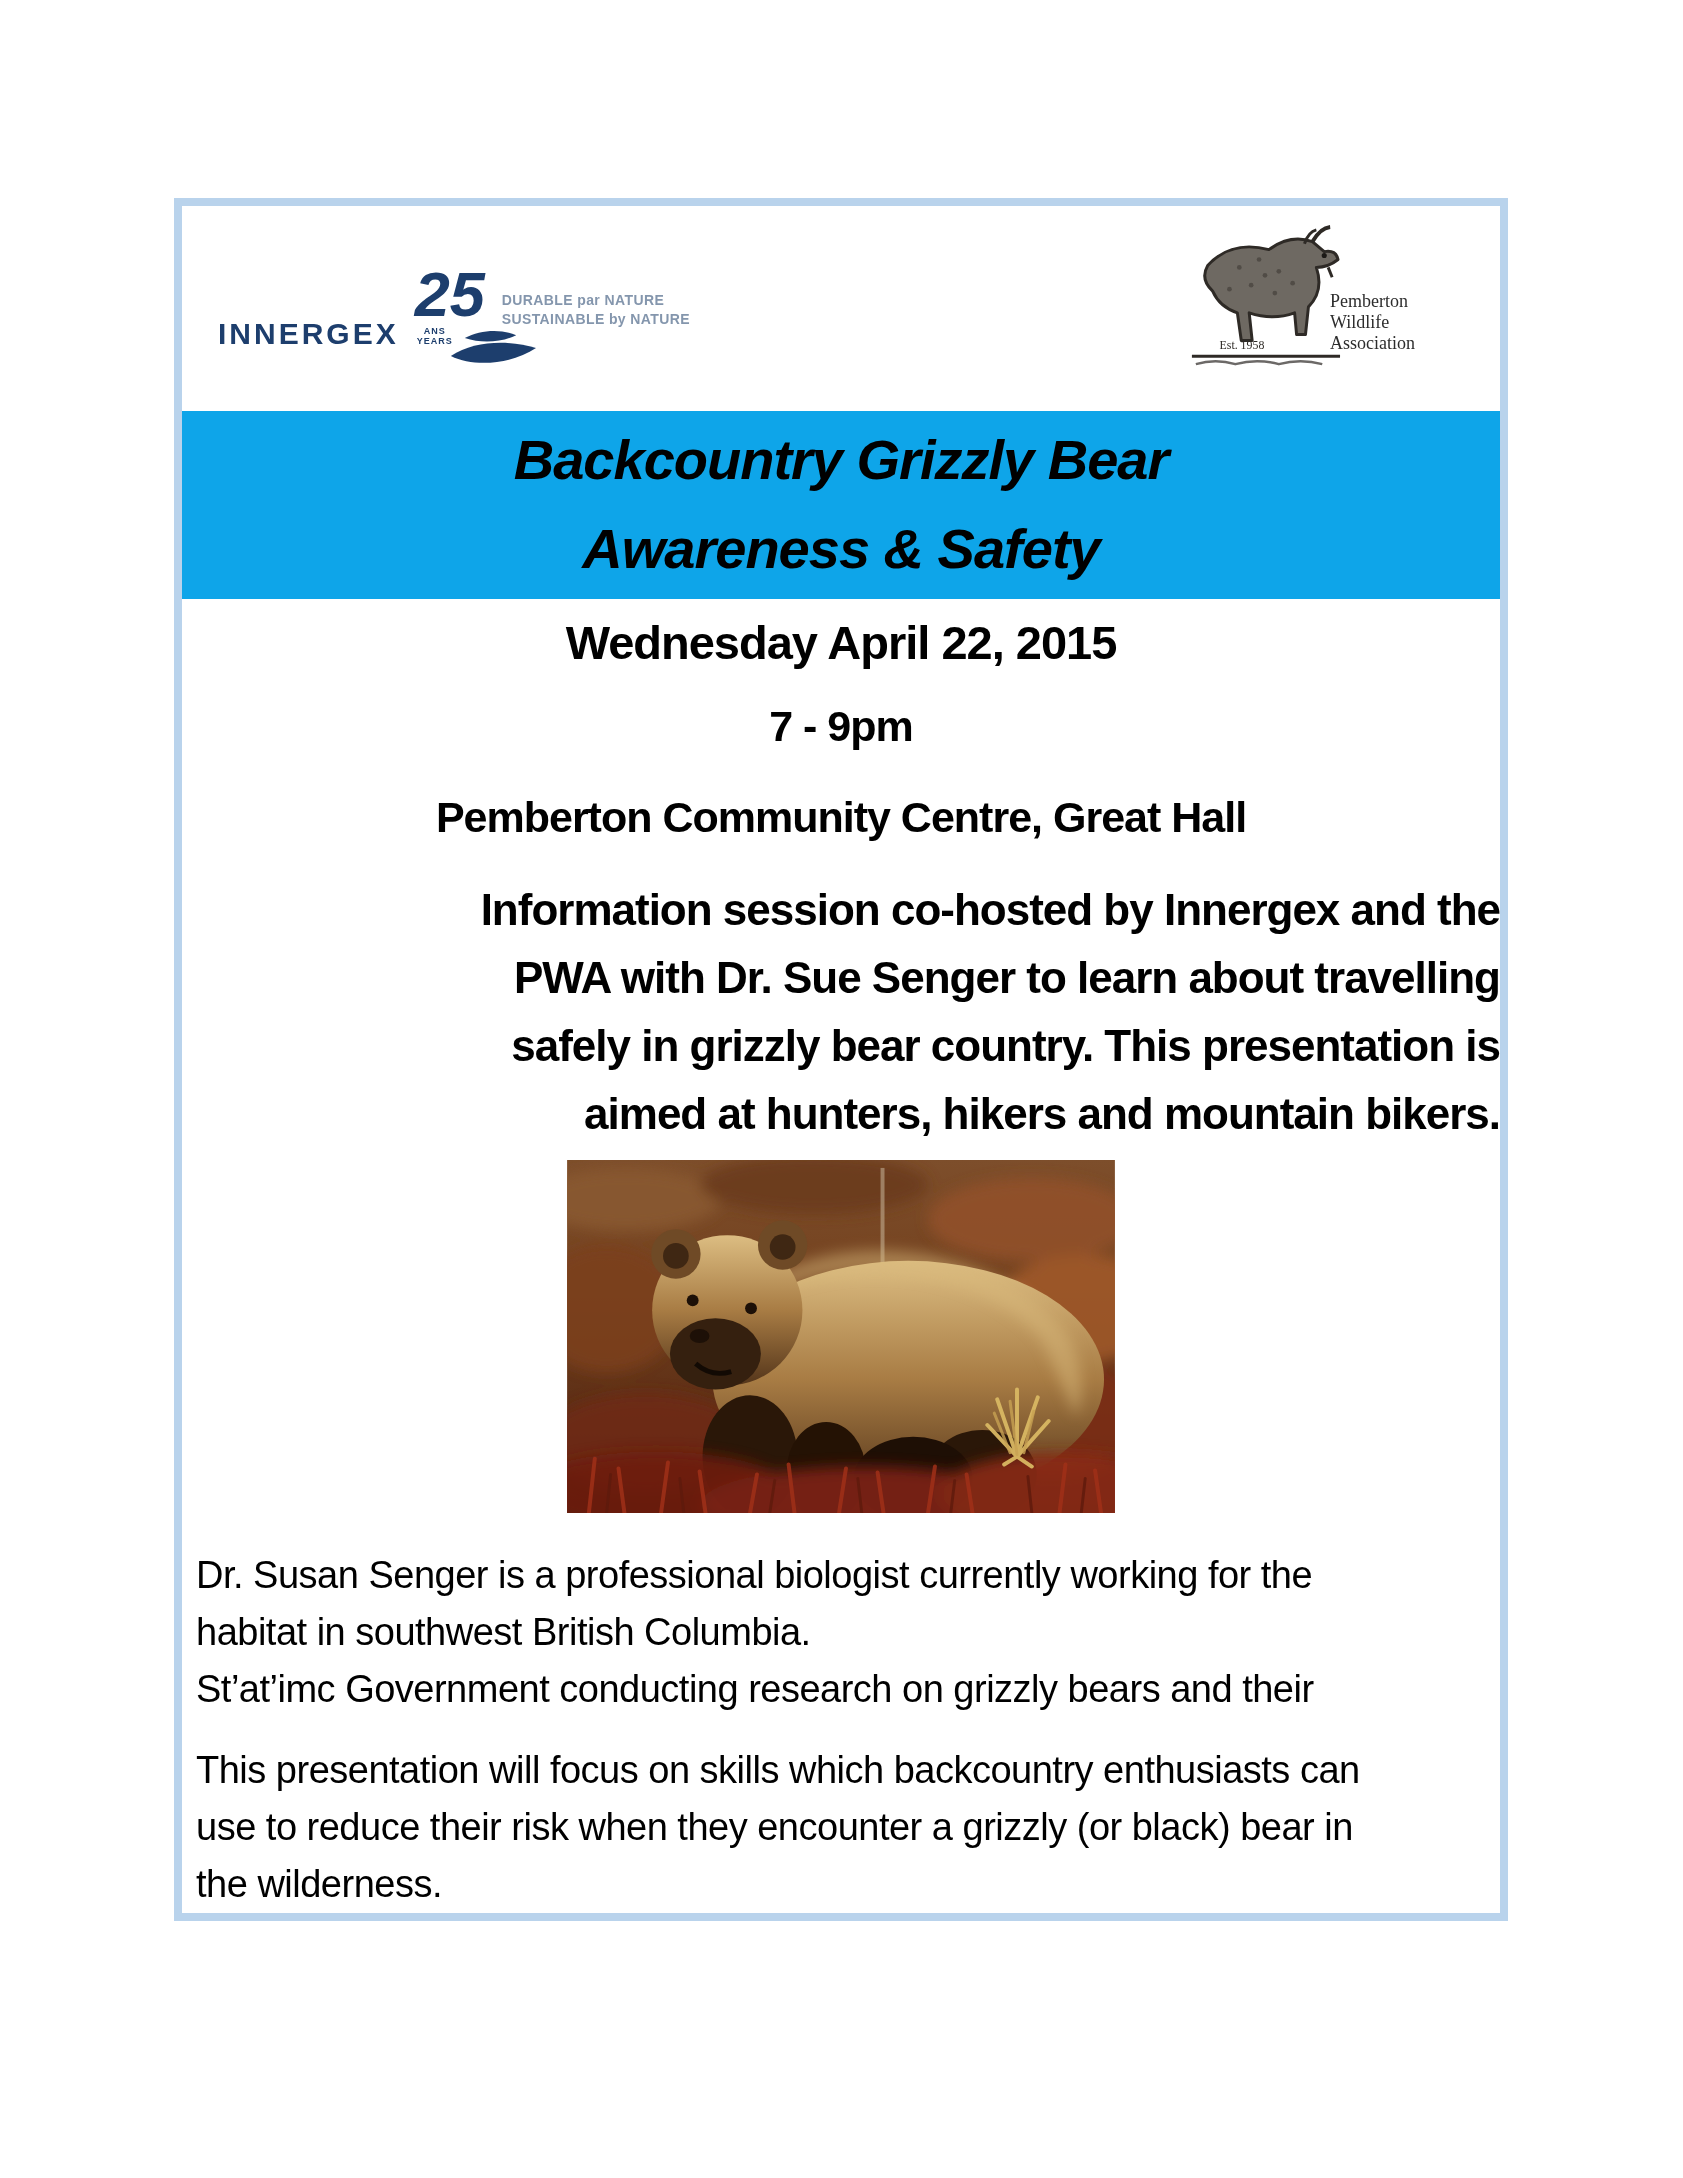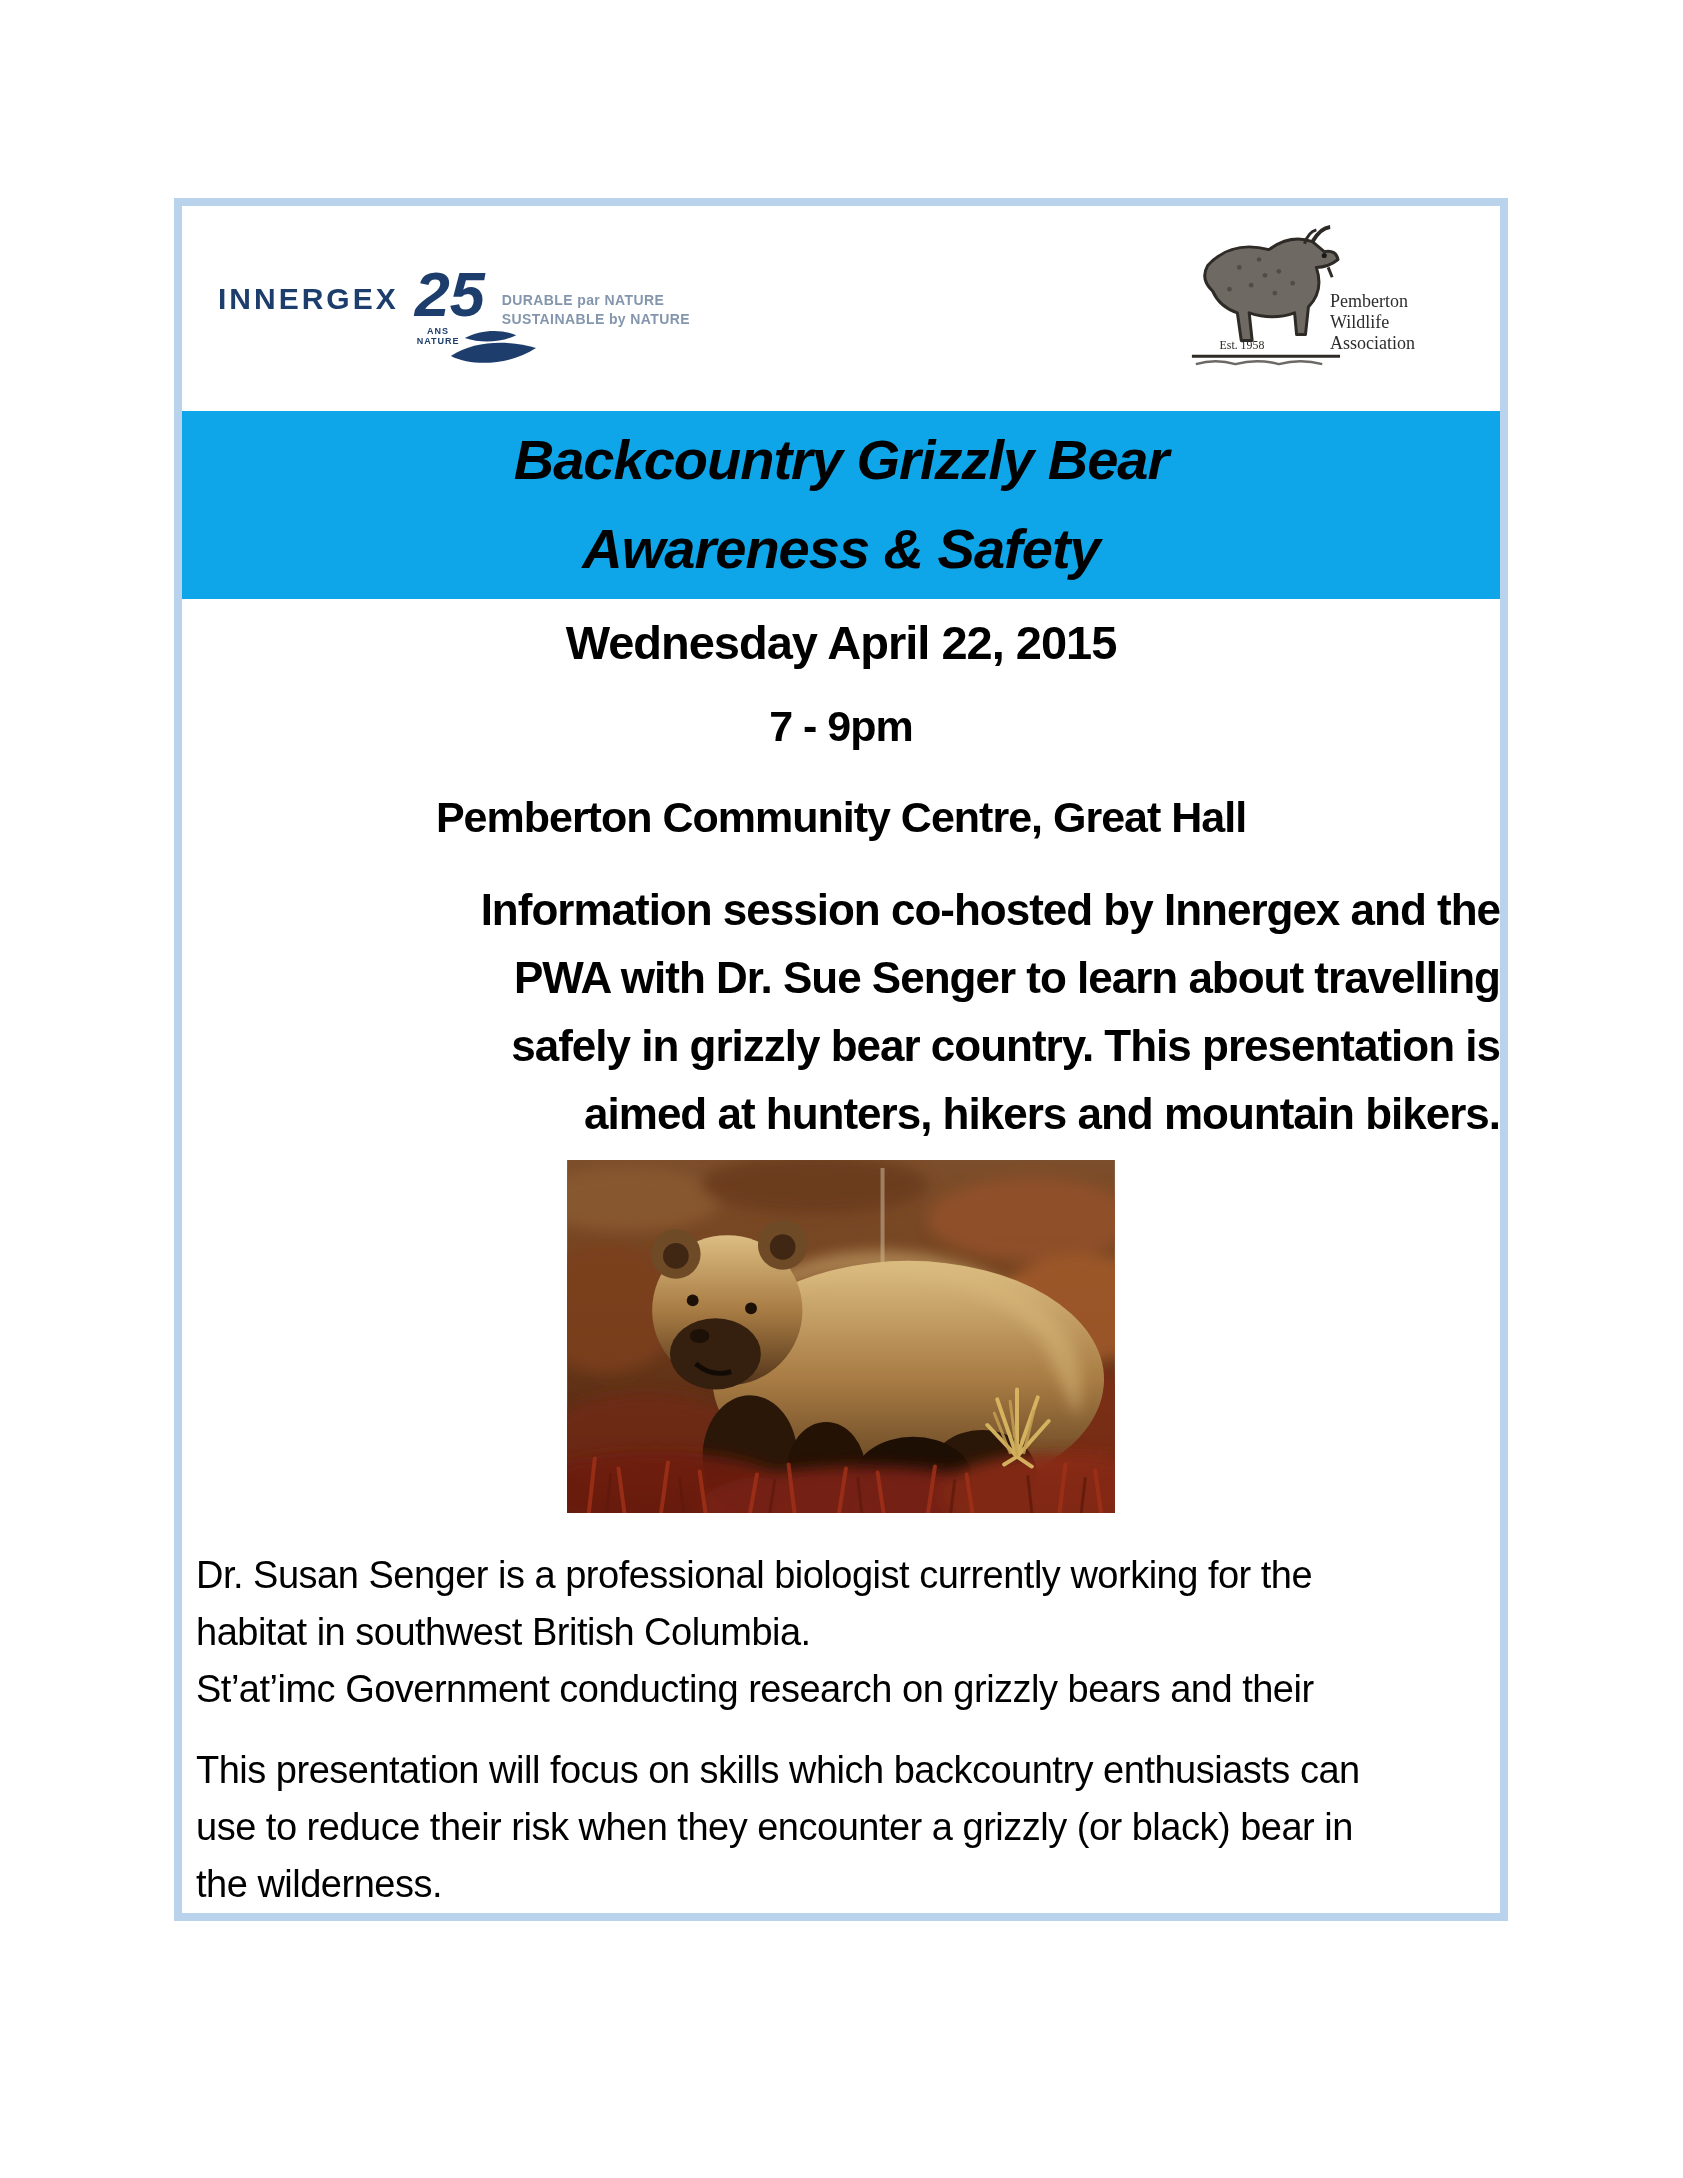--- a/index.html
+++ b/index.html
@@ -7,21 +7,21 @@
     width:1683px;height:2178px;background:#ffffff;position:relative;
     font-family:"Liberation Sans", sans-serif;color:#000;
   }
   .flyer{
     position:absolute;left:174px;top:198px;width:1318px;height:1707px;
     background:#fff;border:8px solid #b9d3ec;box-sizing:content-box;
   }
   
   .header{position:relative;height:197px;}
   .innergex{position:absolute;left:36px;top:57px;display:flex;align-items:flex-start;}
-  .ig-name{font-size:30px;font-weight:bold;color:#1d3e6d;letter-spacing:3px;margin-top:19px;}
+  .ig-name{font-size:30px;font-weight:bold;color:#1d3e6d;letter-spacing:3px;margin-top:54px;}
   .ig-25block{position:relative;width:83px;height:103px;margin-left:16px;}
   .ig-25{font-size:63px;line-height:1;font-weight:bold;font-style:italic;color:#1d3e6d;}
   .ig-ansyears{position:absolute;left:2px;top:63px;font-size:9px;line-height:10px;
     font-weight:bold;color:#1d3e6d;text-align:center;letter-spacing:1px;}
   .ig-wave{position:absolute;left:22px;top:65px;}
   .ig-tagline{margin-left:4px;margin-top:28px;font-size:14px;line-height:19px;
     font-weight:bold;color:#8496ad;letter-spacing:0.4px;}
   .pwa{position:absolute;left:998px;top:6px;width:248px;height:178px;}
   .pwa-goat{position:absolute;left:0;top:8px;}
   .pwa-text{position:absolute;left:150px;top:79px;font-family:"Liberation Serif", serif;
@@ -52,21 +52,21 @@
 <div class="flyer" style="border-color: rgb(185, 211, 236);">
 
   <div class="header">
 
     <div class="innergex">
       <div class="ig-name" style="color: rgb(29, 62, 109);">INNERGEX</div>
       <div class="ig-25block">
         <div class="ig-25" style="color: rgb(29, 62, 109);">25</div>
         <div class="ig-ansyears">
           <div>ANS</div>
-          <div>NATURE</div>
+          <div>YEARS</div>
         </div>
         <svg class="ig-wave" width="103" height="40" viewBox="0 0 104 40" xmlns="http://www.w3.org/2000/svg">
           <path d="M28 10 C 44 1 66 1 80 7 C 66 14 46 16 28 10 Z" fill="#1d3e6d"></path>
           <path d="M14 28 C 38 12 74 12 100 20 C 76 36 38 40 14 28 Z" fill="#1d3e6d"></path>
         </svg>
       </div>
       <div class="ig-tagline" style="color: rgb(132, 150, 173);">
         <div>DURABLE par NATURE</div>
         <div>SUSTAINABLE by NATURE</div>
       </div>

